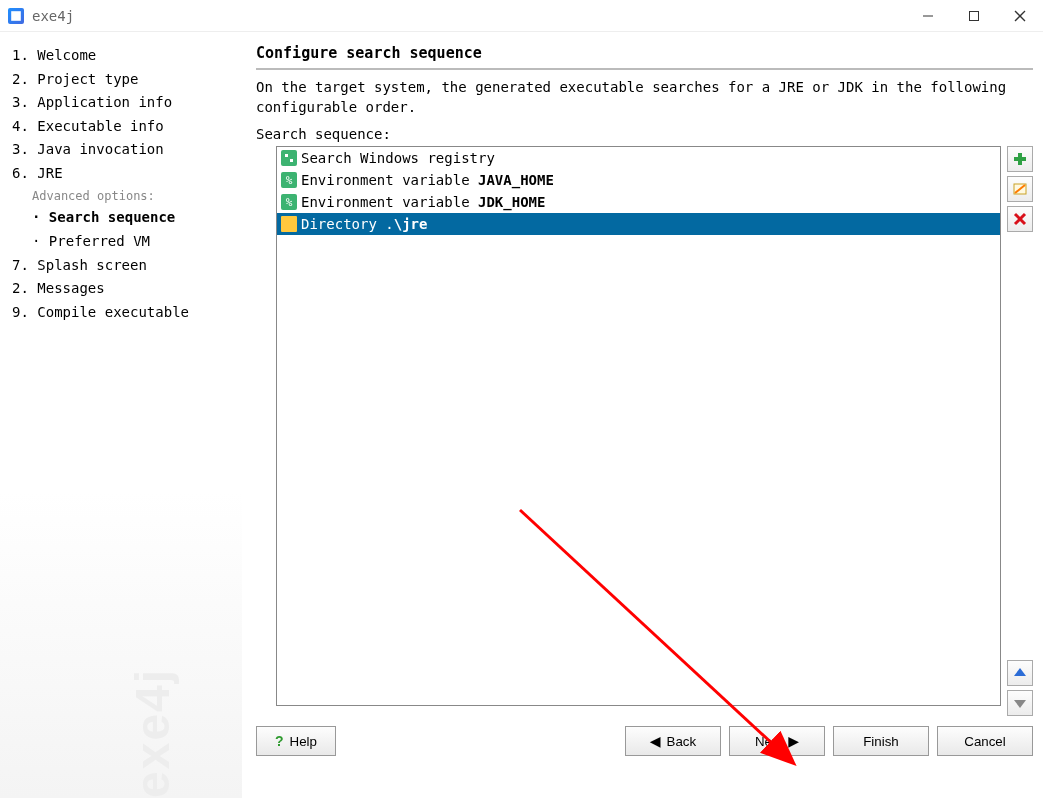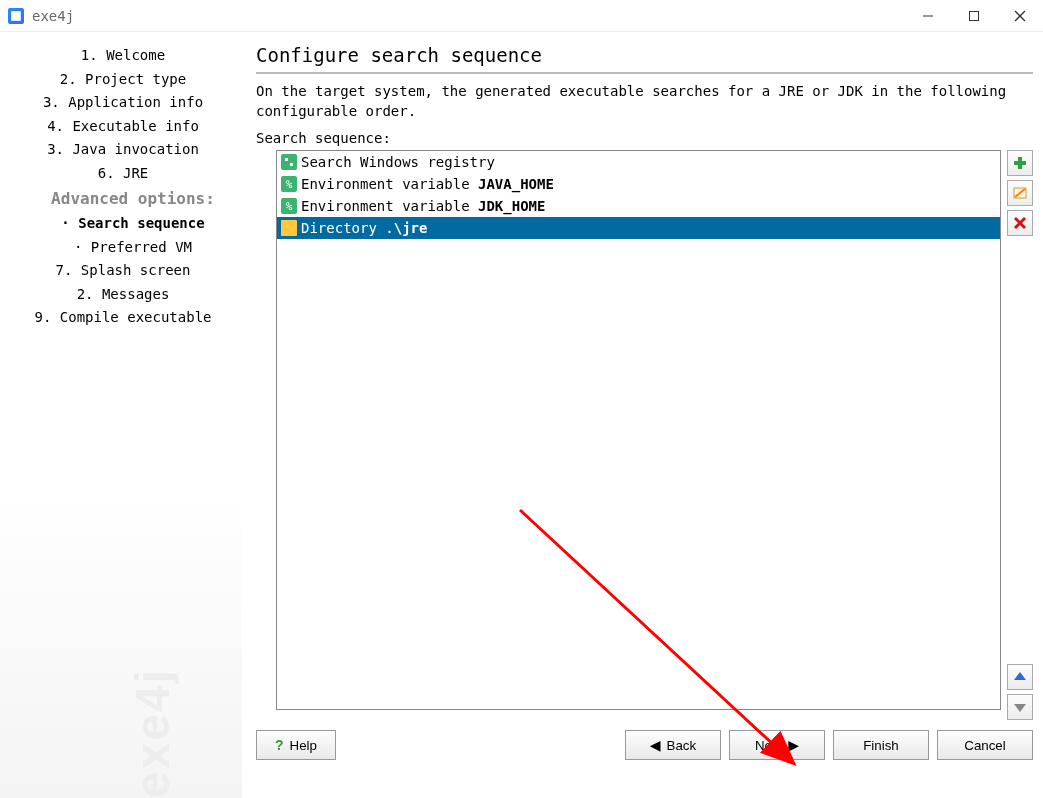--- a/index.html
+++ b/index.html
@@ -31,28 +31,27 @@
 .titlebar .title { flex: 1; color: #666; }
 .win-controls { display: flex; }
 .win-btn { width: 46px; height: 32px; display:flex; align-items:center; justify-content:center; cursor:pointer;}
 .win-btn svg { width: 12px; height: 12px; }
 .content { display: flex; height: calc(100% - 32px); }
 .sidebar {
   width: 242px;
   padding: 12px 8px 12px 12px;
   background: linear-gradient(to bottom, #ffffff 0%, #ffffff 60%, #f4f4f4 100%);
   position: relative;
-  text-align: center;
 }
 .sidebar-list { list-style: none; }
 .sidebar-list li { padding: 2px 0; line-height: 1.4; white-space: nowrap; }
 .sidebar-list .sub {
   padding-left: 20px;
 }
-.sidebar-list .sub.hdr { color:#888; font-size:16px; padding-top:2px; padding-bottom:2px;font-weight:bold;}
+.sidebar-list .sub.hdr { color:#888; font-size:12px; padding-top:2px; padding-bottom:2px;}
 .sidebar-list .sub.item::before { content: "· "; }
 .sidebar-list .bold { font-weight: bold; }
 .watermark {
   position: absolute;
   left: 180px;
   bottom: 0px;
   transform: rotate(-90deg);
   transform-origin: left bottom;
   font-size: 48px;
   font-weight: bold;
@@ -61,22 +60,22 @@
   font-family: Arial, sans-serif;
   pointer-events: none;
 }
 .main {
   flex: 1;
   padding: 12px 10px 10px 14px;
   display: flex;
   flex-direction: column;
 }
 .main h1 {
-  font-size: 19px;
-  font-weight: normal;
+  font-size: 15px;
+  font-weight: bold;
   padding-bottom: 6px;
   border-bottom: 2px solid #bbb;
   margin-bottom: 8px;
 }
 .description { margin-bottom: 9px; line-height: 1.4; }
 .seq-label { margin-bottom: 4px; }
 .seq-row { display: flex; gap: 6px; }
 .seq-box {
   flex: 1;
   border: 1px solid #888;

